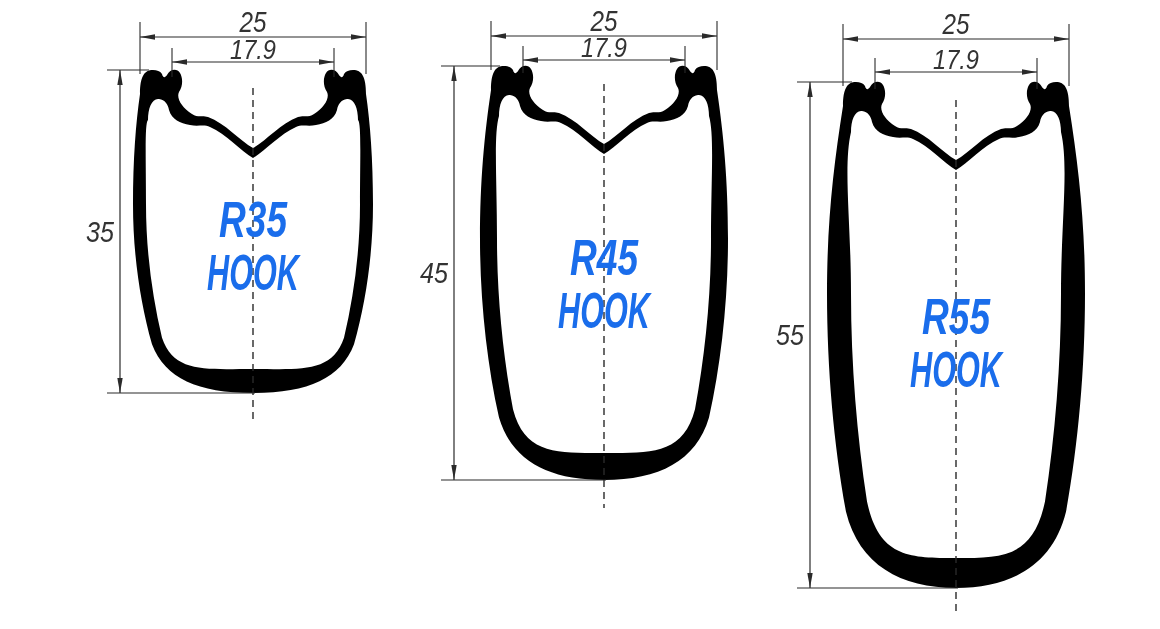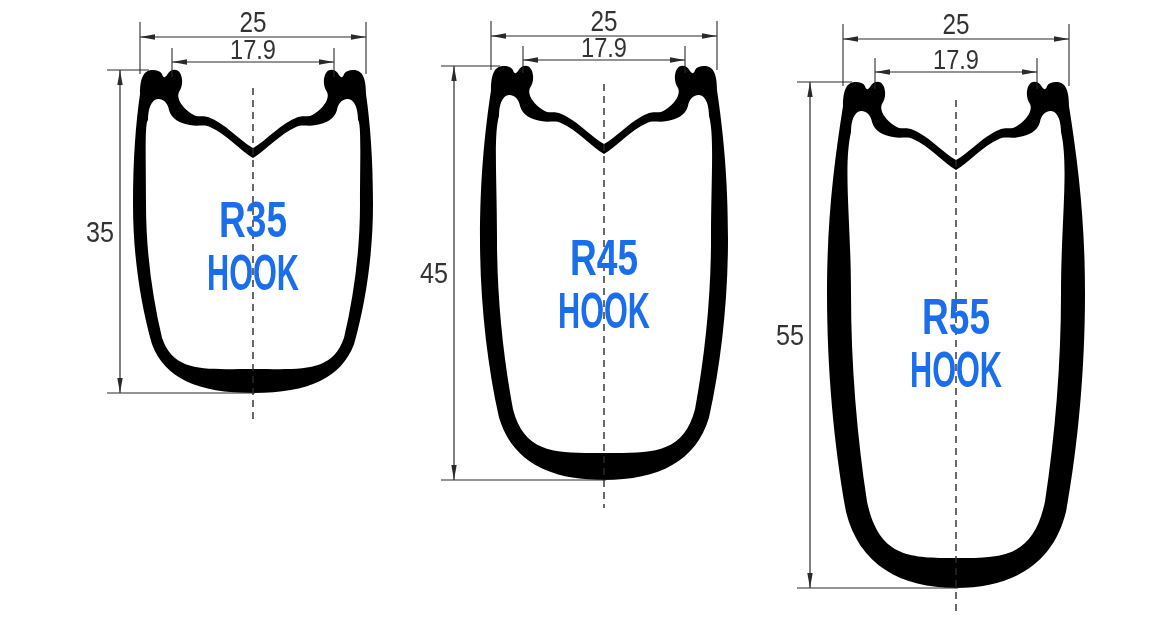--- a/index.html
+++ b/index.html
@@ -7,20 +7,21 @@
     padding: 0;
     background: #ffffff;
     font-family: "Liberation Sans", sans-serif;
   }
   .canvas {
     position: relative;
     width: 1160px;
     height: 629px;
     background: #ffffff;
     overflow: hidden;
+    font-style: italic;
   }
   svg { display: block; }
   text { user-select: none; }
 </style>
 </head>
 <body>
 
 <div class="canvas">
   <svg id="diagram-svg" width="1160" height="629" viewBox="0 0 1160 629">
       <g>

